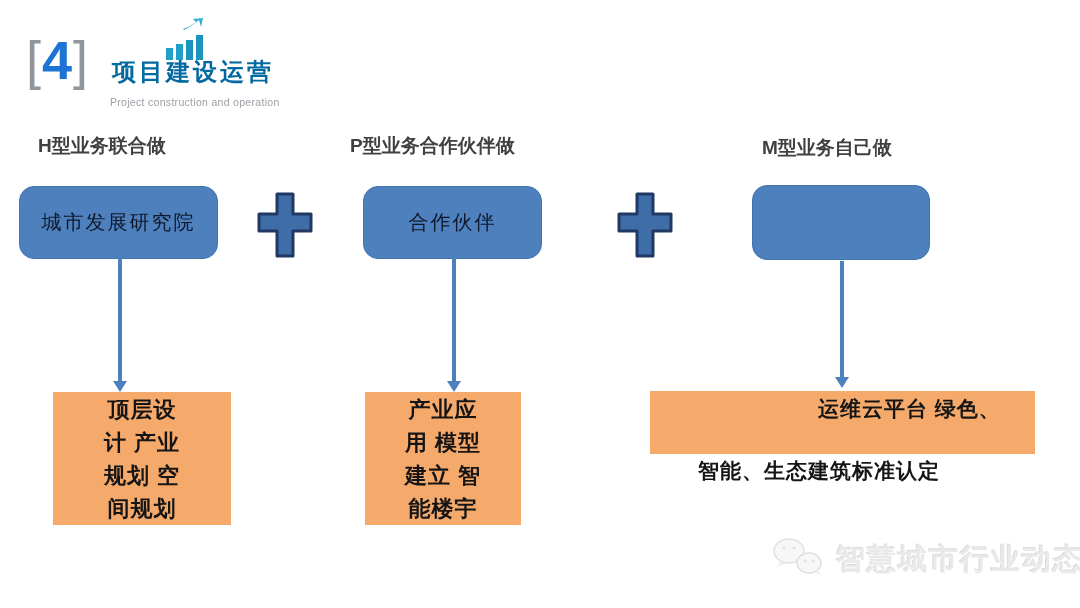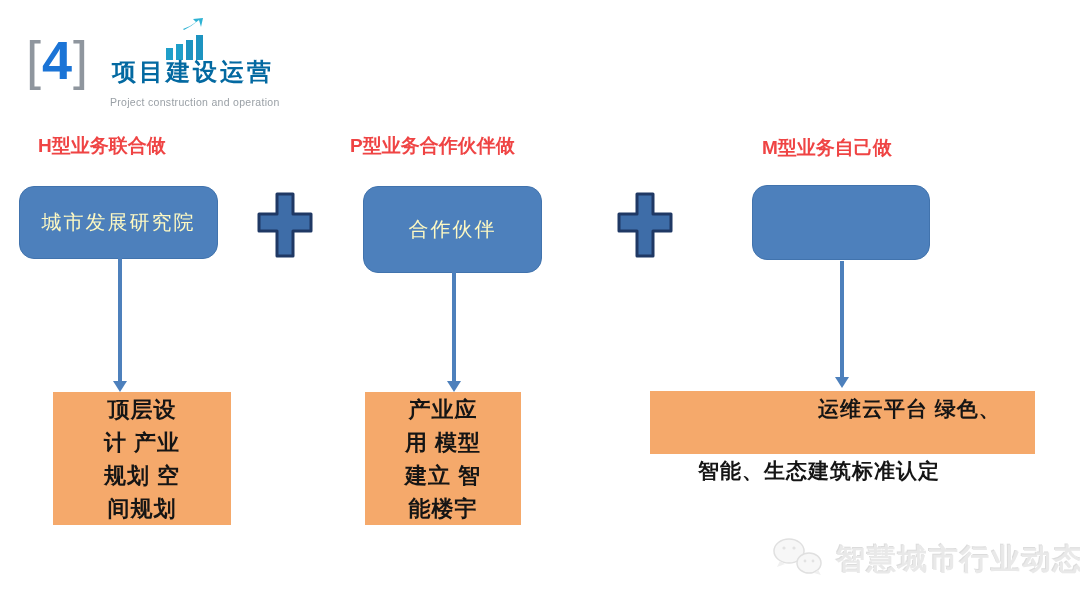--- a/index.html
+++ b/index.html
@@ -44,43 +44,43 @@
     color: #9aa0a6;
     letter-spacing: 0.3px;
     white-space: nowrap;
   }
 
   
   .col-heading {
     position: absolute;
     font-size: 19px;
     font-weight: 700;
-    color: #ef4444;
+    color: #404040;
     white-space: nowrap;
   }
   .col-heading.h1 { left: 38px;  top: 133px; }
   .col-heading.h2 { left: 350px; top: 133px; }
   .col-heading.h3 { left: 762px; top: 135px; }
 
   
   .blue-box {
     position: absolute;
     background: #4d80bc;
     border: 1px solid #4173ad;
     border-radius: 15px;
     display: flex;
     align-items: center;
     justify-content: center;
-    color: #fef9c3;
+    color: #0f172a;
     font-size: 20px;
     letter-spacing: 2px;
     white-space: nowrap;
   }
   .blue-box.b1 { left: 19px;  top: 186px; width: 199px; height: 73px; }
-  .blue-box.b2 { left: 363px; top: 186px; width: 179px; height: 87px; }
+  .blue-box.b2 { left: 363px; top: 186px; width: 179px; height: 73px; }
   .blue-box.b3 { left: 752px; top: 185px; width: 178px; height: 75px; }
 
   
   .plus-sign { position: absolute; }
   .plus-sign.p1 { left: 256px; top: 191px; }
   .plus-sign.p2 { left: 616px; top: 191px; }
 
   
   .arrow {
     position: absolute;

